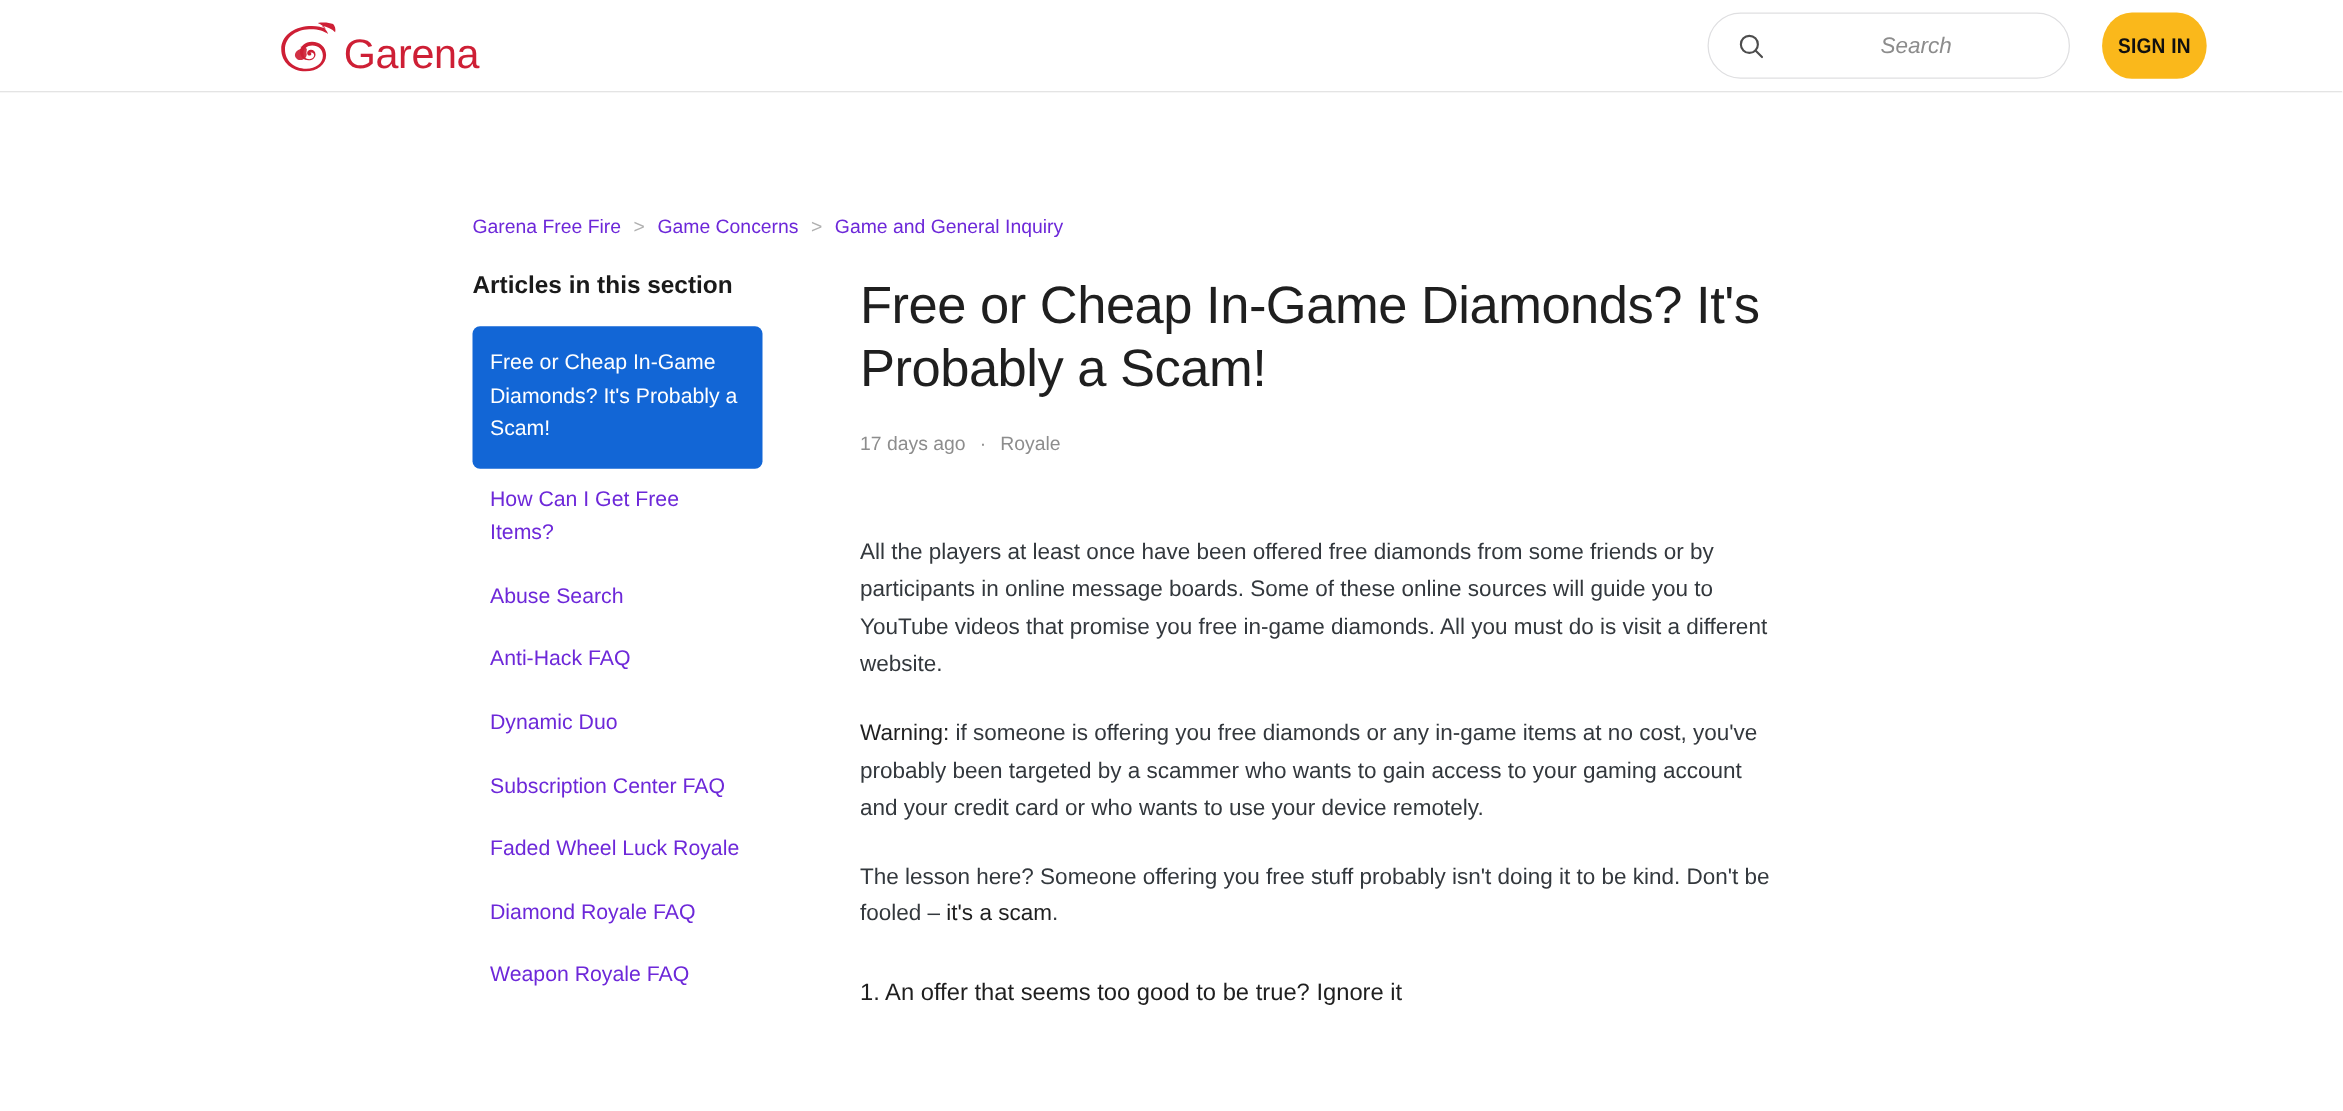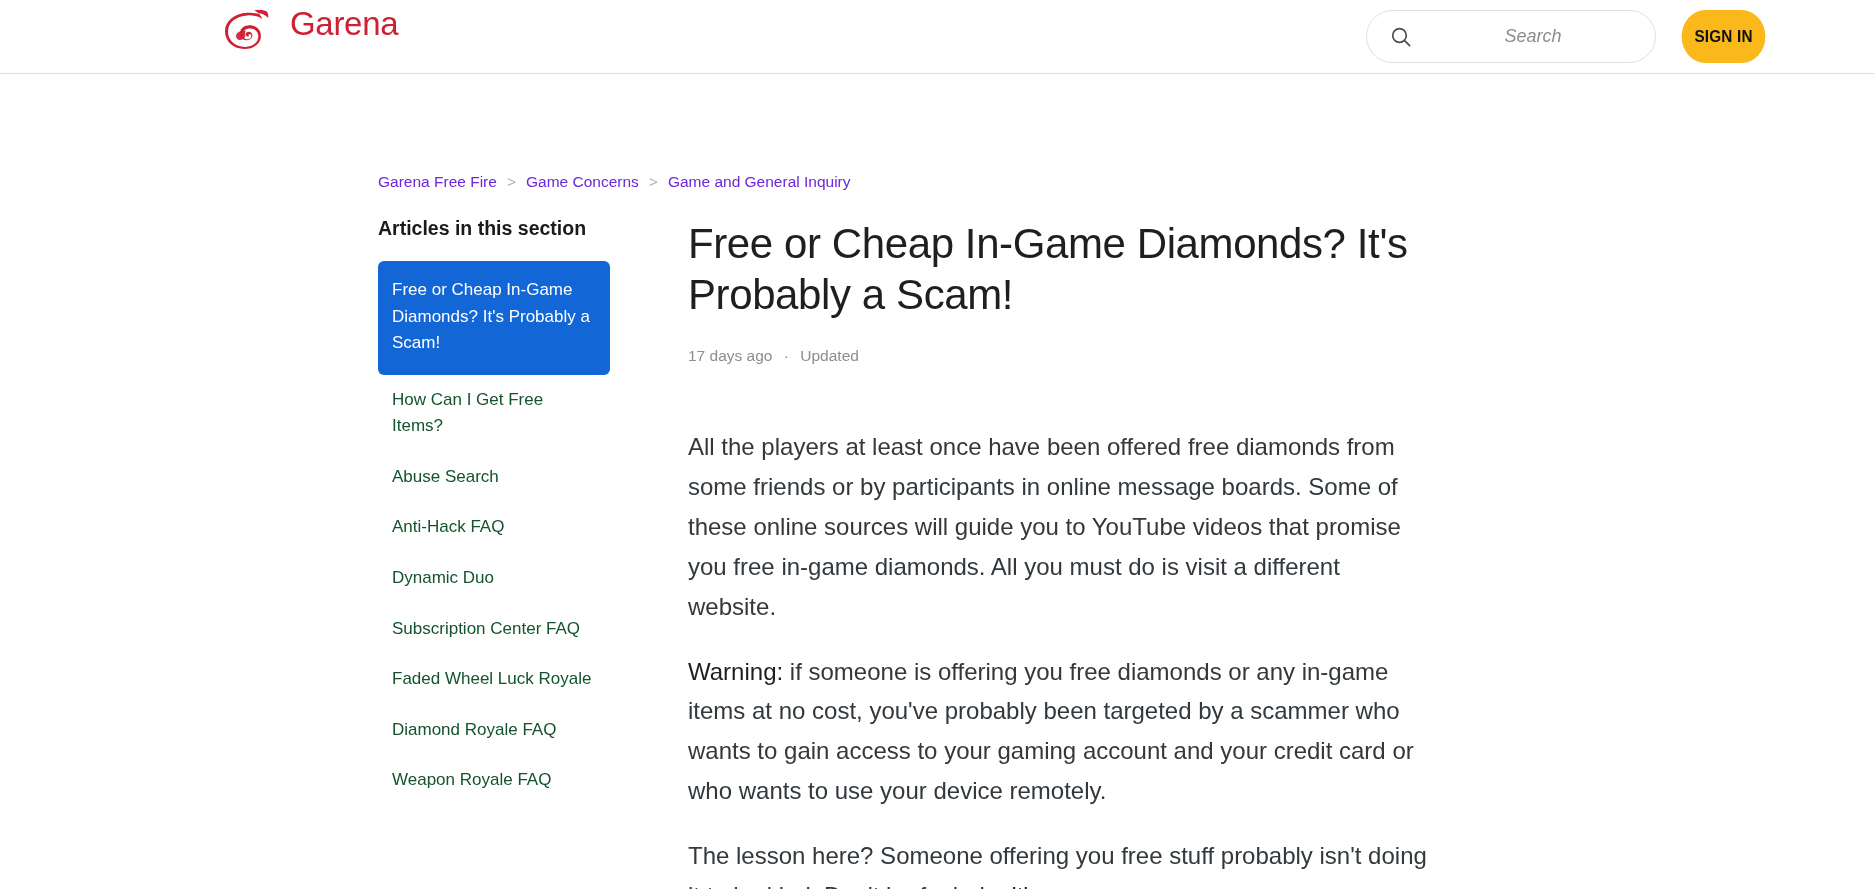--- a/index.html
+++ b/index.html
@@ -22,23 +22,23 @@
     height: 74px;
     background: #ffffff;
     border-bottom: 1px solid #dcdcdc;
   }
 
   .logo-wrap {
     position: absolute;
     left: 222px;
     top: 7px;
     display: flex;
-    align-items: flex-start;
+    align-items: flex-end;
     height: 52px;
-    gap: 15px;
+    gap: 0;
     cursor: pointer;
   }
   .logo-mark { display: block; }
   .logo-text {
     font-family: "Liberation Sans", sans-serif;
     font-size: 33px;
     font-weight: 400;
     color: #CE1F35;
     letter-spacing: -0.3px;
     line-height: 1;
@@ -140,21 +140,21 @@
     color: #1a1a1a;
     margin: 0 0 21px 0;
     line-height: 1.2;
   }
   .article-list { list-style: none; margin: 0; padding: 0; }
   .article-item { margin-bottom: 0; }
   .article-link {
     display: block;
     font-size: 17px;
     line-height: 1.56;
-    color: #14532d;
+    color: #6d28d9;
     text-decoration: none;
     padding: 12px 14px 12px 14px;
     cursor: pointer;
     border-radius: 5px;
   }
   .article-item.active .article-link {
     background: #1266D6;
     color: #ffffff;
     border-radius: 6px;
     padding: 16px 16px 18px 14px;
@@ -177,21 +177,21 @@
   }
   .article-meta {
     margin-top: 27px;
     font-size: 15.5px;
     color: #8d8d8d;
   }
   .meta-dot { margin: 0 7px; }
 
   .article-body { margin-top: 62px; }
   .article-body p {
-    font-size: 24px;
+    font-size: 18px;
     line-height: 1.66;
     color: #33383d;
     margin: 0 0 25px 0;
   }
   .article-body h3 {
     font-size: 19px;
     font-weight: 700;
     color: #1f1f1f;
     line-height: 1.6;
     margin: 34px 0 24px 0;
@@ -265,21 +265,21 @@
             <a class="article-link">Weapon Royale FAQ</a>
           </li>
         </ul>
     </aside>
 
     <article class="article">
       <h1 class="article-title">Free or Cheap In-Game Diamonds? It's Probably a Scam!</h1>
       <div class="article-meta">
         <span>17 days ago</span>
         <span class="meta-dot">·</span>
-        <span>Updated</span>
+        <span>Royale</span>
       </div>
       <div class="article-body">
           <p>All the players at least once have been offered free diamonds from some friends or by participants in online message boards. Some of these online sources will guide you to YouTube videos that promise you free in-game diamonds. All you must do is visit a different website.</p>
           <p><b>Warning:</b> if someone is offering you free diamonds or any in-game items at no cost, you've probably been targeted by a scammer who wants to gain access to your gaming account and your credit card or who wants to use your device remotely.</p>
           <p>The lesson here? Someone offering you free stuff probably isn't doing it to be kind. Don't be fooled – <b>it's a scam</b>.</p>
           <h3><b>1. An offer that seems too good to be true? Ignore it</b></h3>
         </div>
     </article>
 
   </div>

